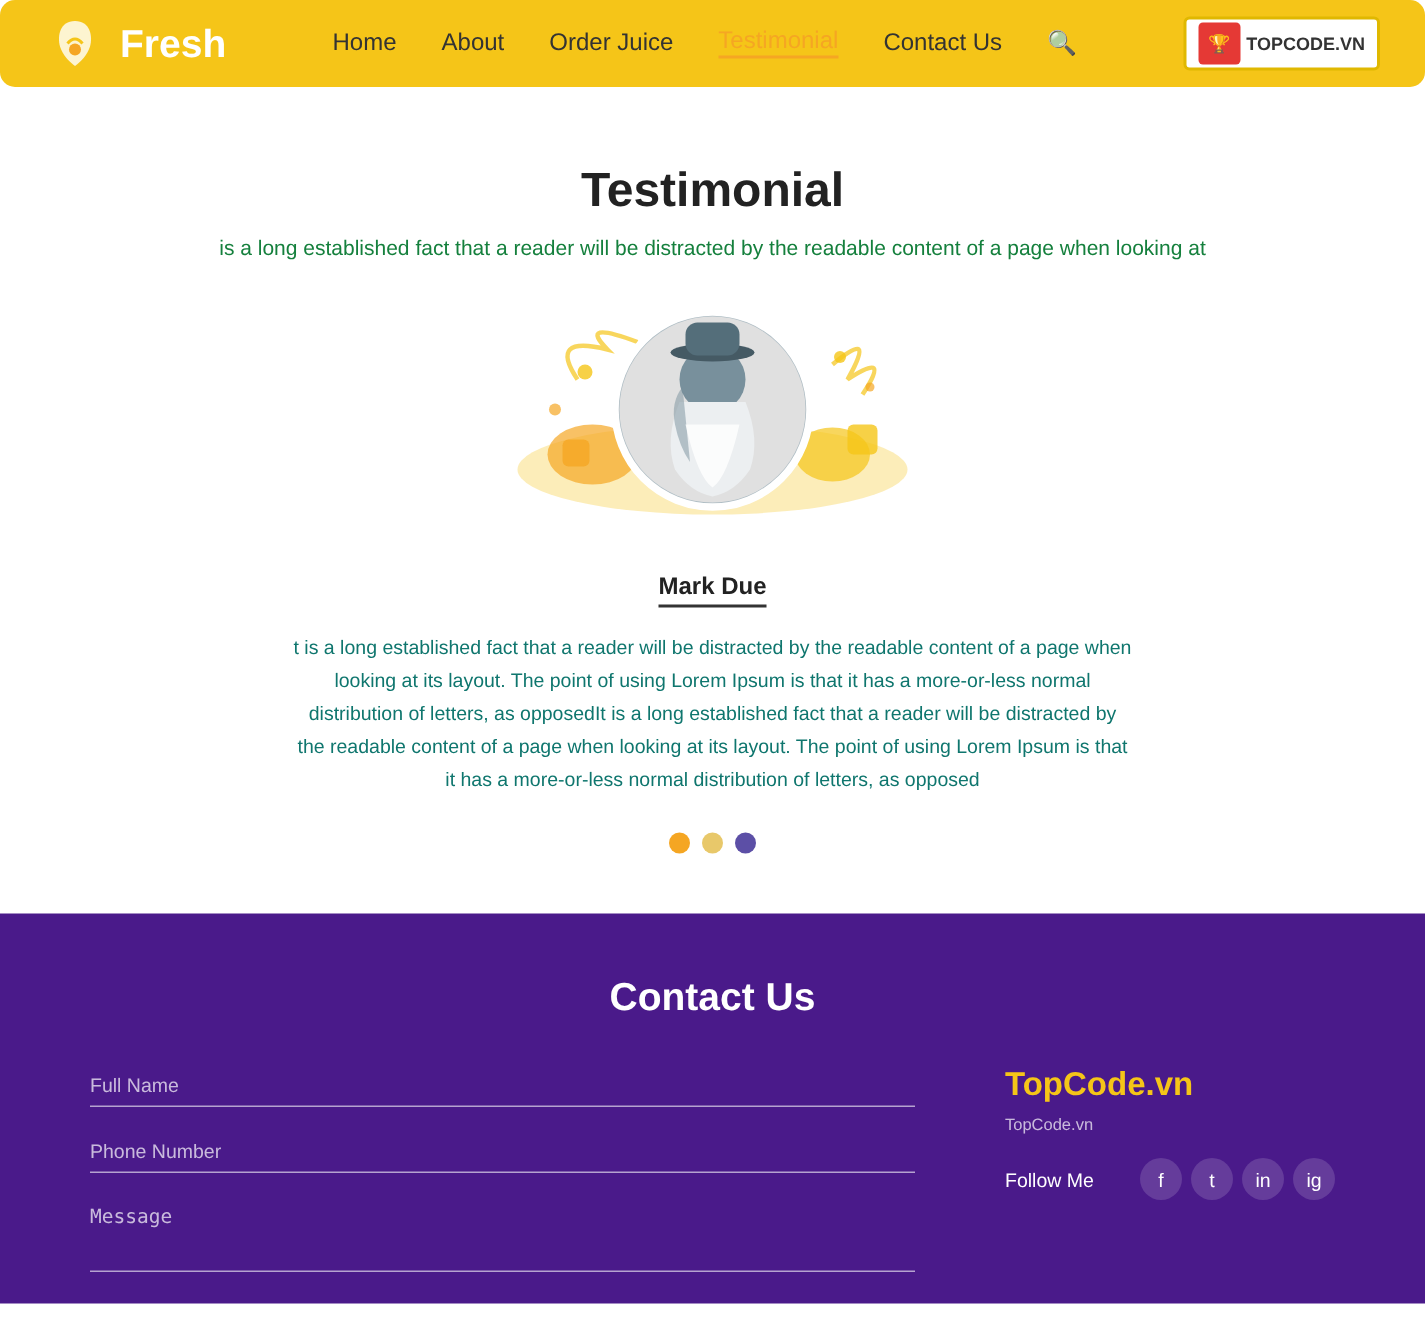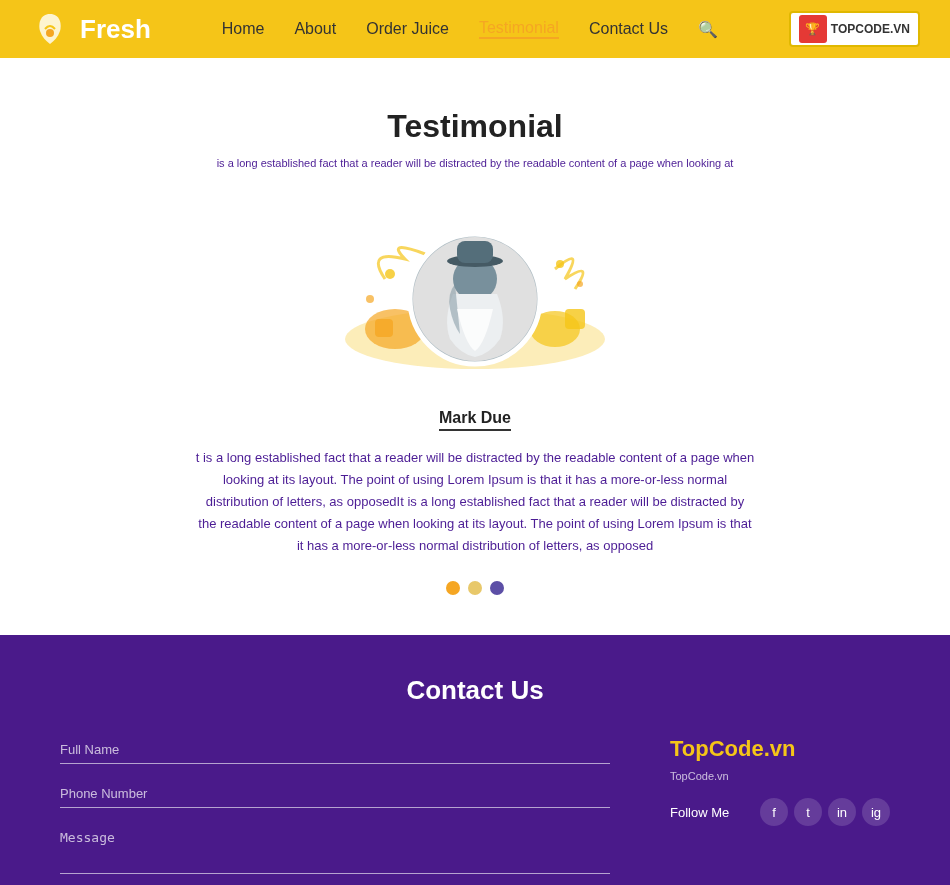--- a/index.html
+++ b/index.html
@@ -6,20 +6,21 @@
     body { font-family: Arial, sans-serif; width: 950px; min-height: 885px; background: #fff; }
 
     
     .header {
       background: #f5c518;
       height: 58px;
       display: flex;
       align-items: center;
       justify-content: space-between;
       padding: 16px 30px;
+      border-radius: 10px;
     }
     .logo-area {
       display: flex;
       align-items: center;
       gap: 10px;
     }
     .logo-icon {
       width: 40px;
       height: 40px;
     }
@@ -80,37 +81,36 @@
       padding: 50px 20px 40px;
       text-align: center;
     }
     .testimonial-title {
       font-size: 32px;
       font-weight: bold;
       color: #222;
       margin-bottom: 12px;
     }
     .testimonial-subtitle {
-      font-size: 11px;
-      color: #4c1d95;
-      margin-bottom: 30px;
+      font-size: 14px;
+      color: #15803d;
     }
 
     .person-name {
       font-size: 16px;
       font-weight: bold;
       color: #222;
       border-bottom: 2px solid #333;
       display: inline-block;
       padding-bottom: 2px;
       margin-bottom: 16px;
     }
     .testimonial-text {
       font-size: 13px;
-      color: #4c1d95;
+      color: #0f766e;
       max-width: 560px;
       margin: 0 auto 24px;
       line-height: 1.7;
     }
     .dots {
       display: flex;
       justify-content: center;
       gap: 8px;
     }
     .dot {

